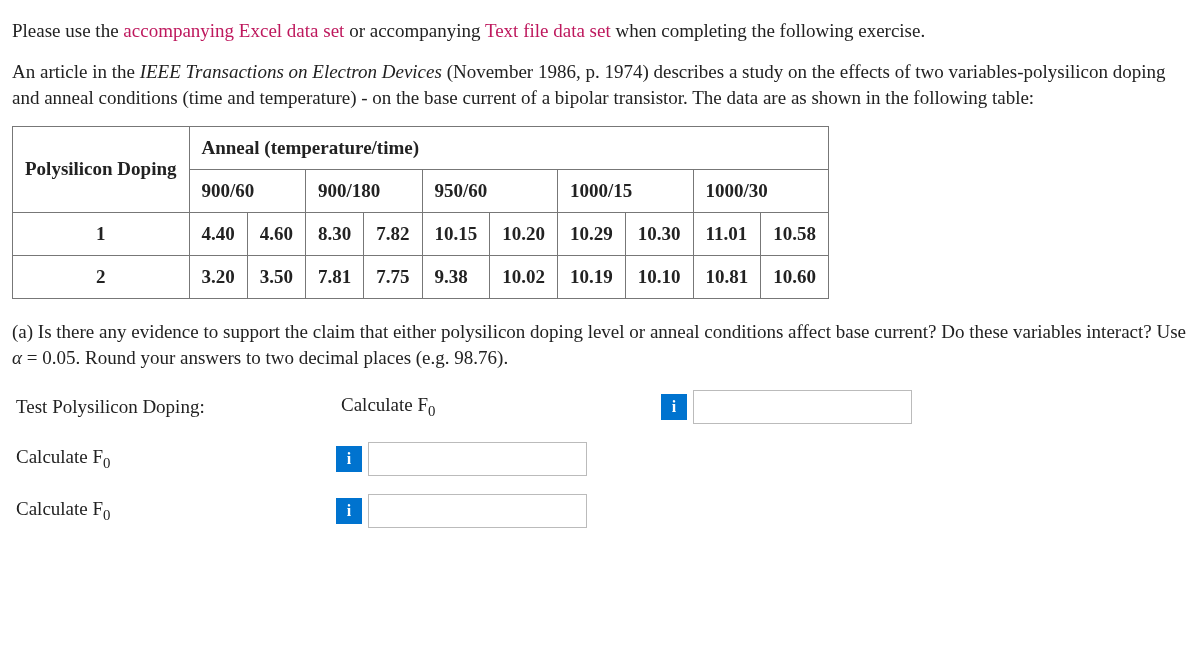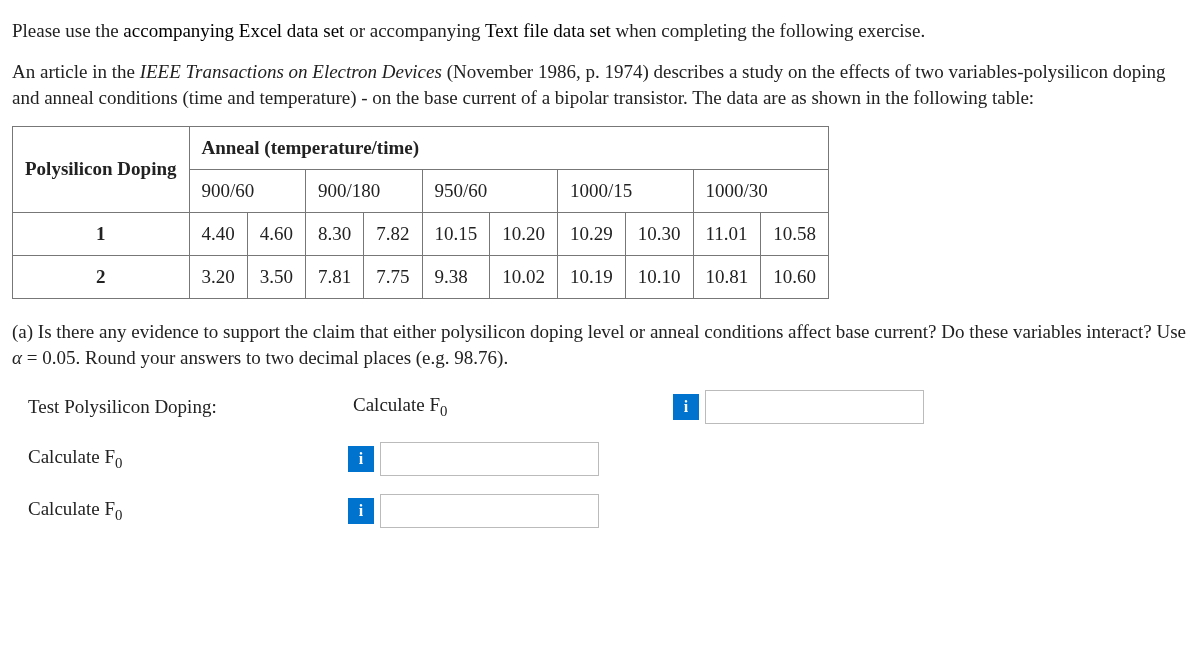--- a/index.html
+++ b/index.html
@@ -7,51 +7,51 @@
       font-size: 19px;
       color: #222;
       margin: 10px 12px;
       max-width: 1180px;
     }
     p {
       margin: 8px 0 14px 0;
       line-height: 1.4;
     }
     a.link {
-      color: #000000;
+      color: #be185d;
       text-decoration: none;
     }
     em.italic {
     }
     table.data-table {
       border-collapse: collapse;
       margin: 14px 0 20px 0;
     }
     table.data-table td, table.data-table th {
       border: 1px solid #777;
       padding: 10px 12px;
       text-align: left;
       vertical-align: middle;
-      font-weight: normal;
+      font-weight: bold;
     }
     table.data-table th.rowhead {
       font-weight: bold;
       text-align: left;
     }
     table.data-table th.annealhead {
       font-weight: bold;
     }
     table.data-table td.center {
       text-align: center;
       font-weight: bold;
     }
     .answer-row {
       display: flex;
       align-items: center;
-      margin: 18px 16px;
+      margin: 18px 4px;
     }
     .answer-row .label {
       width: 325px;
     }
     .answer-row .calc {
       width: 320px;
     }
     .answer-row .calc sub {
       font-size: 0.78em;
     }

